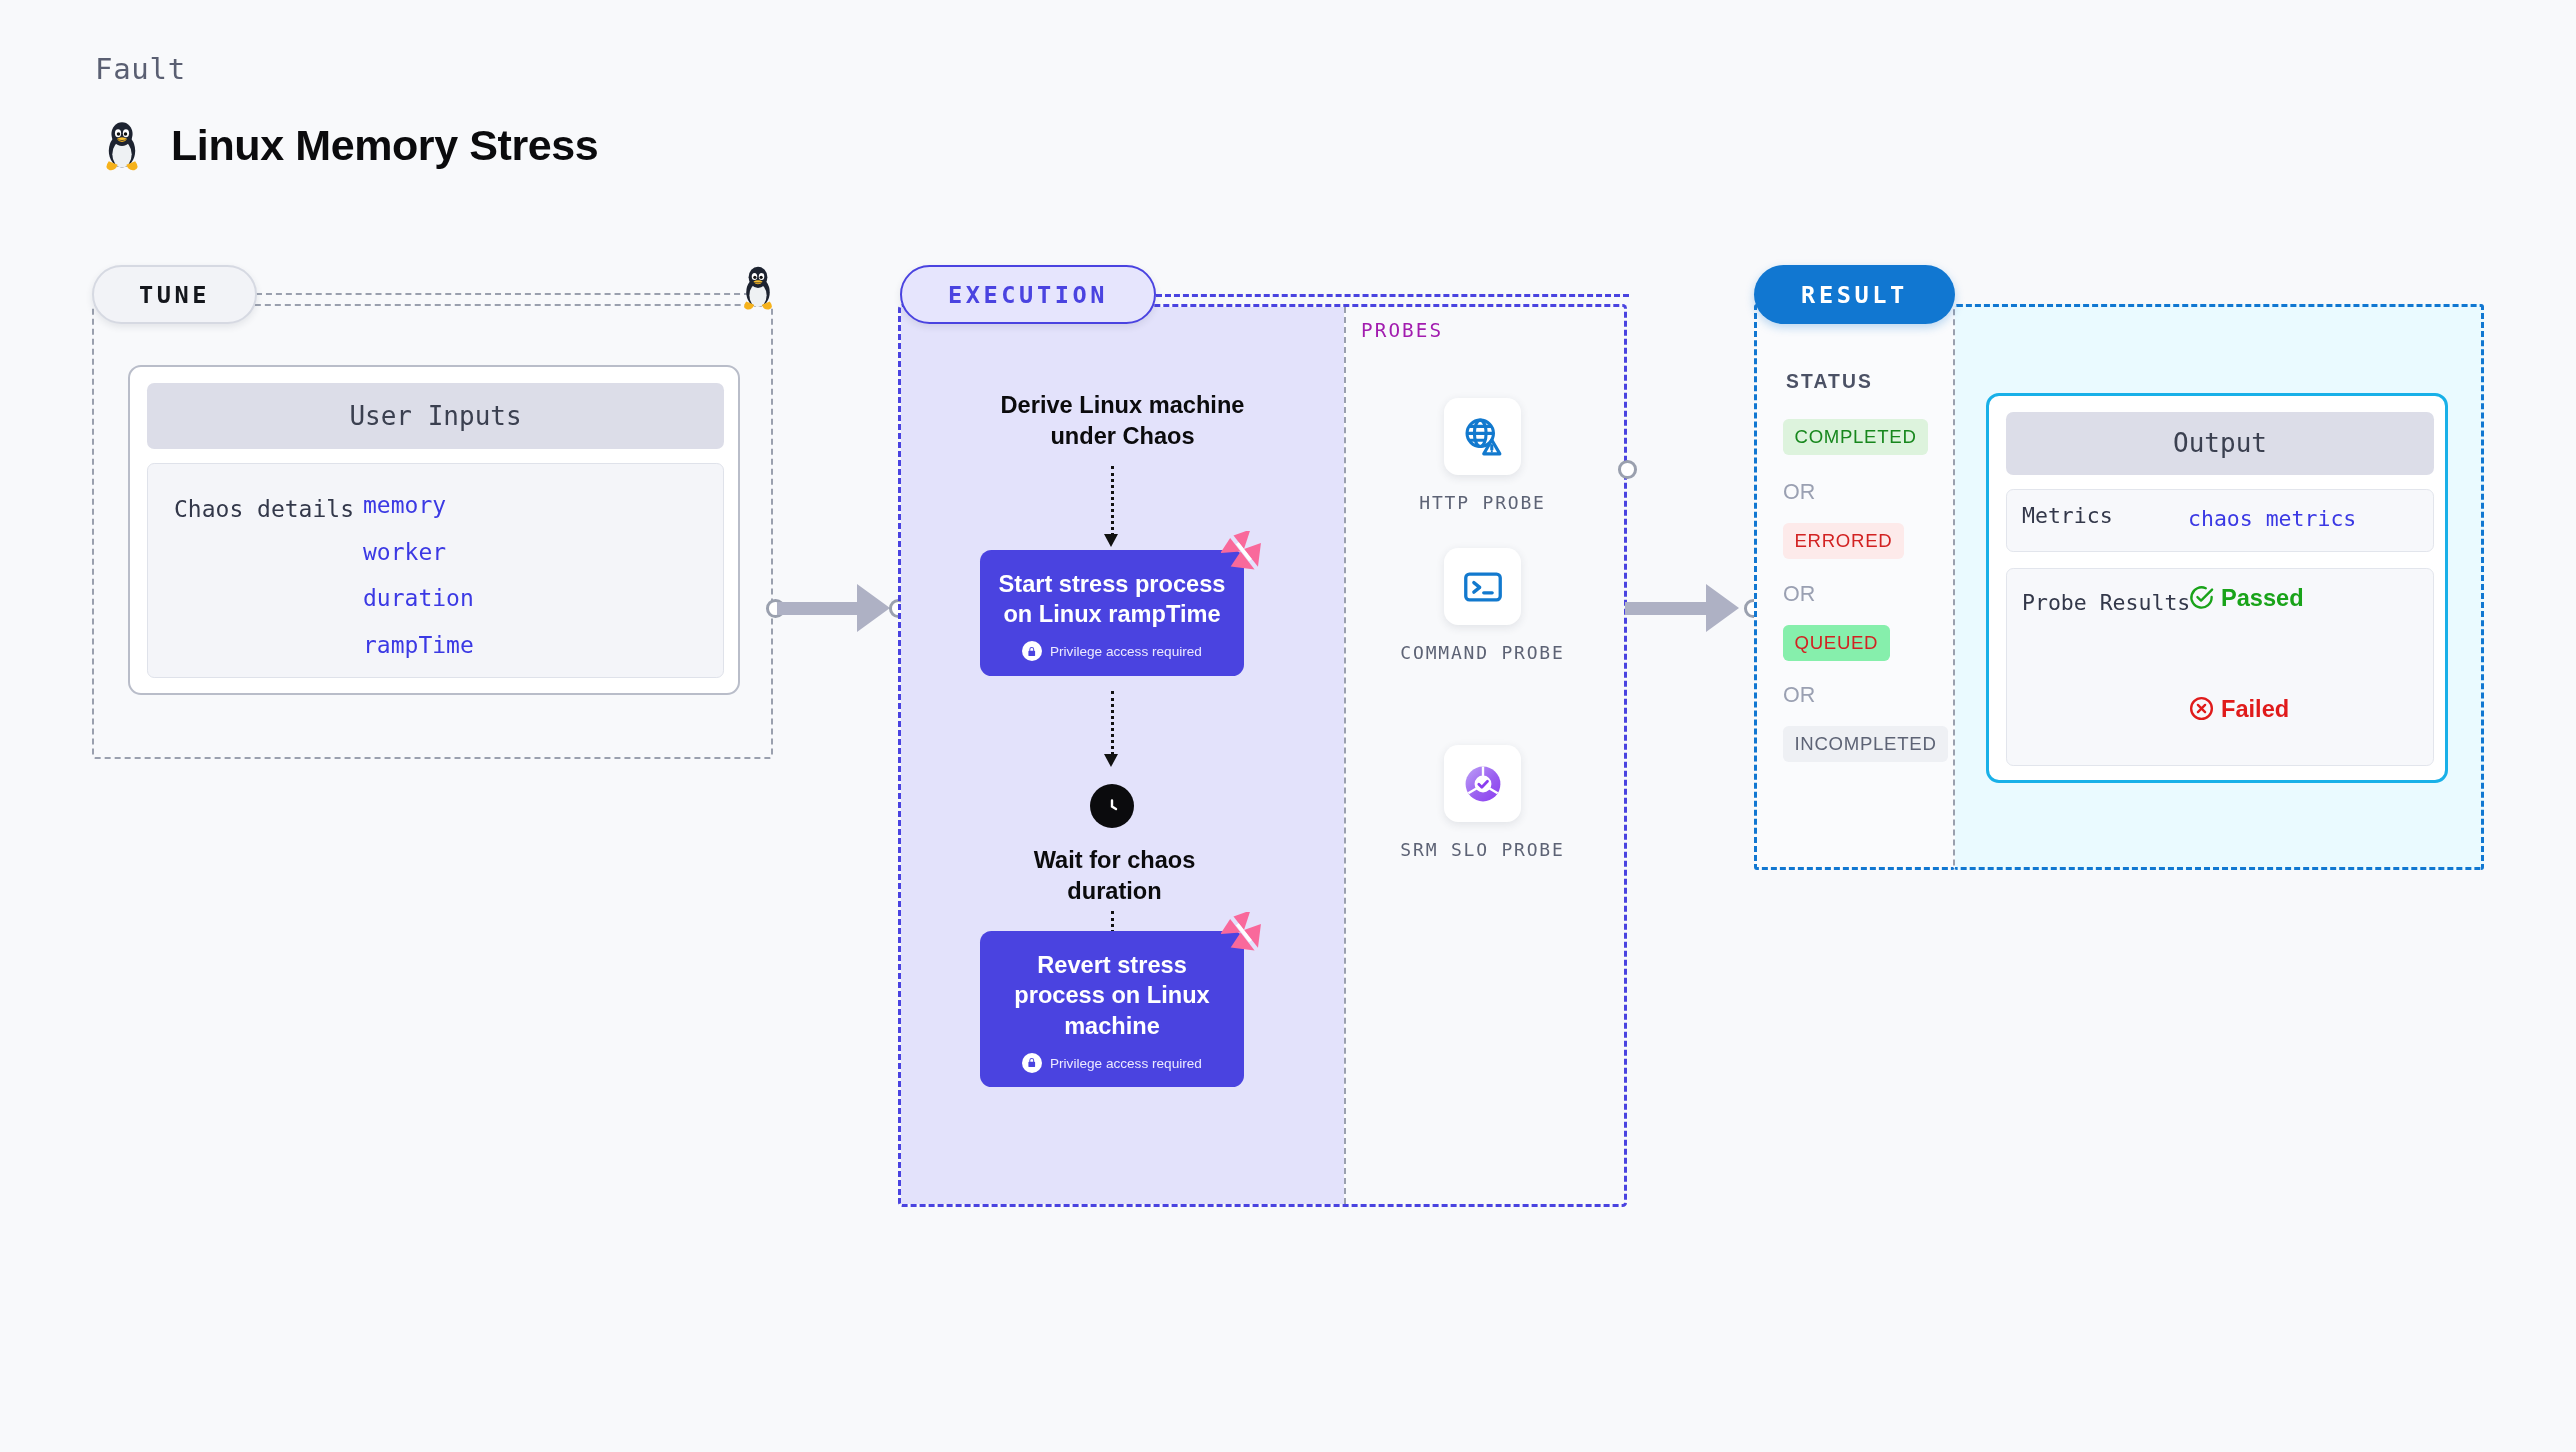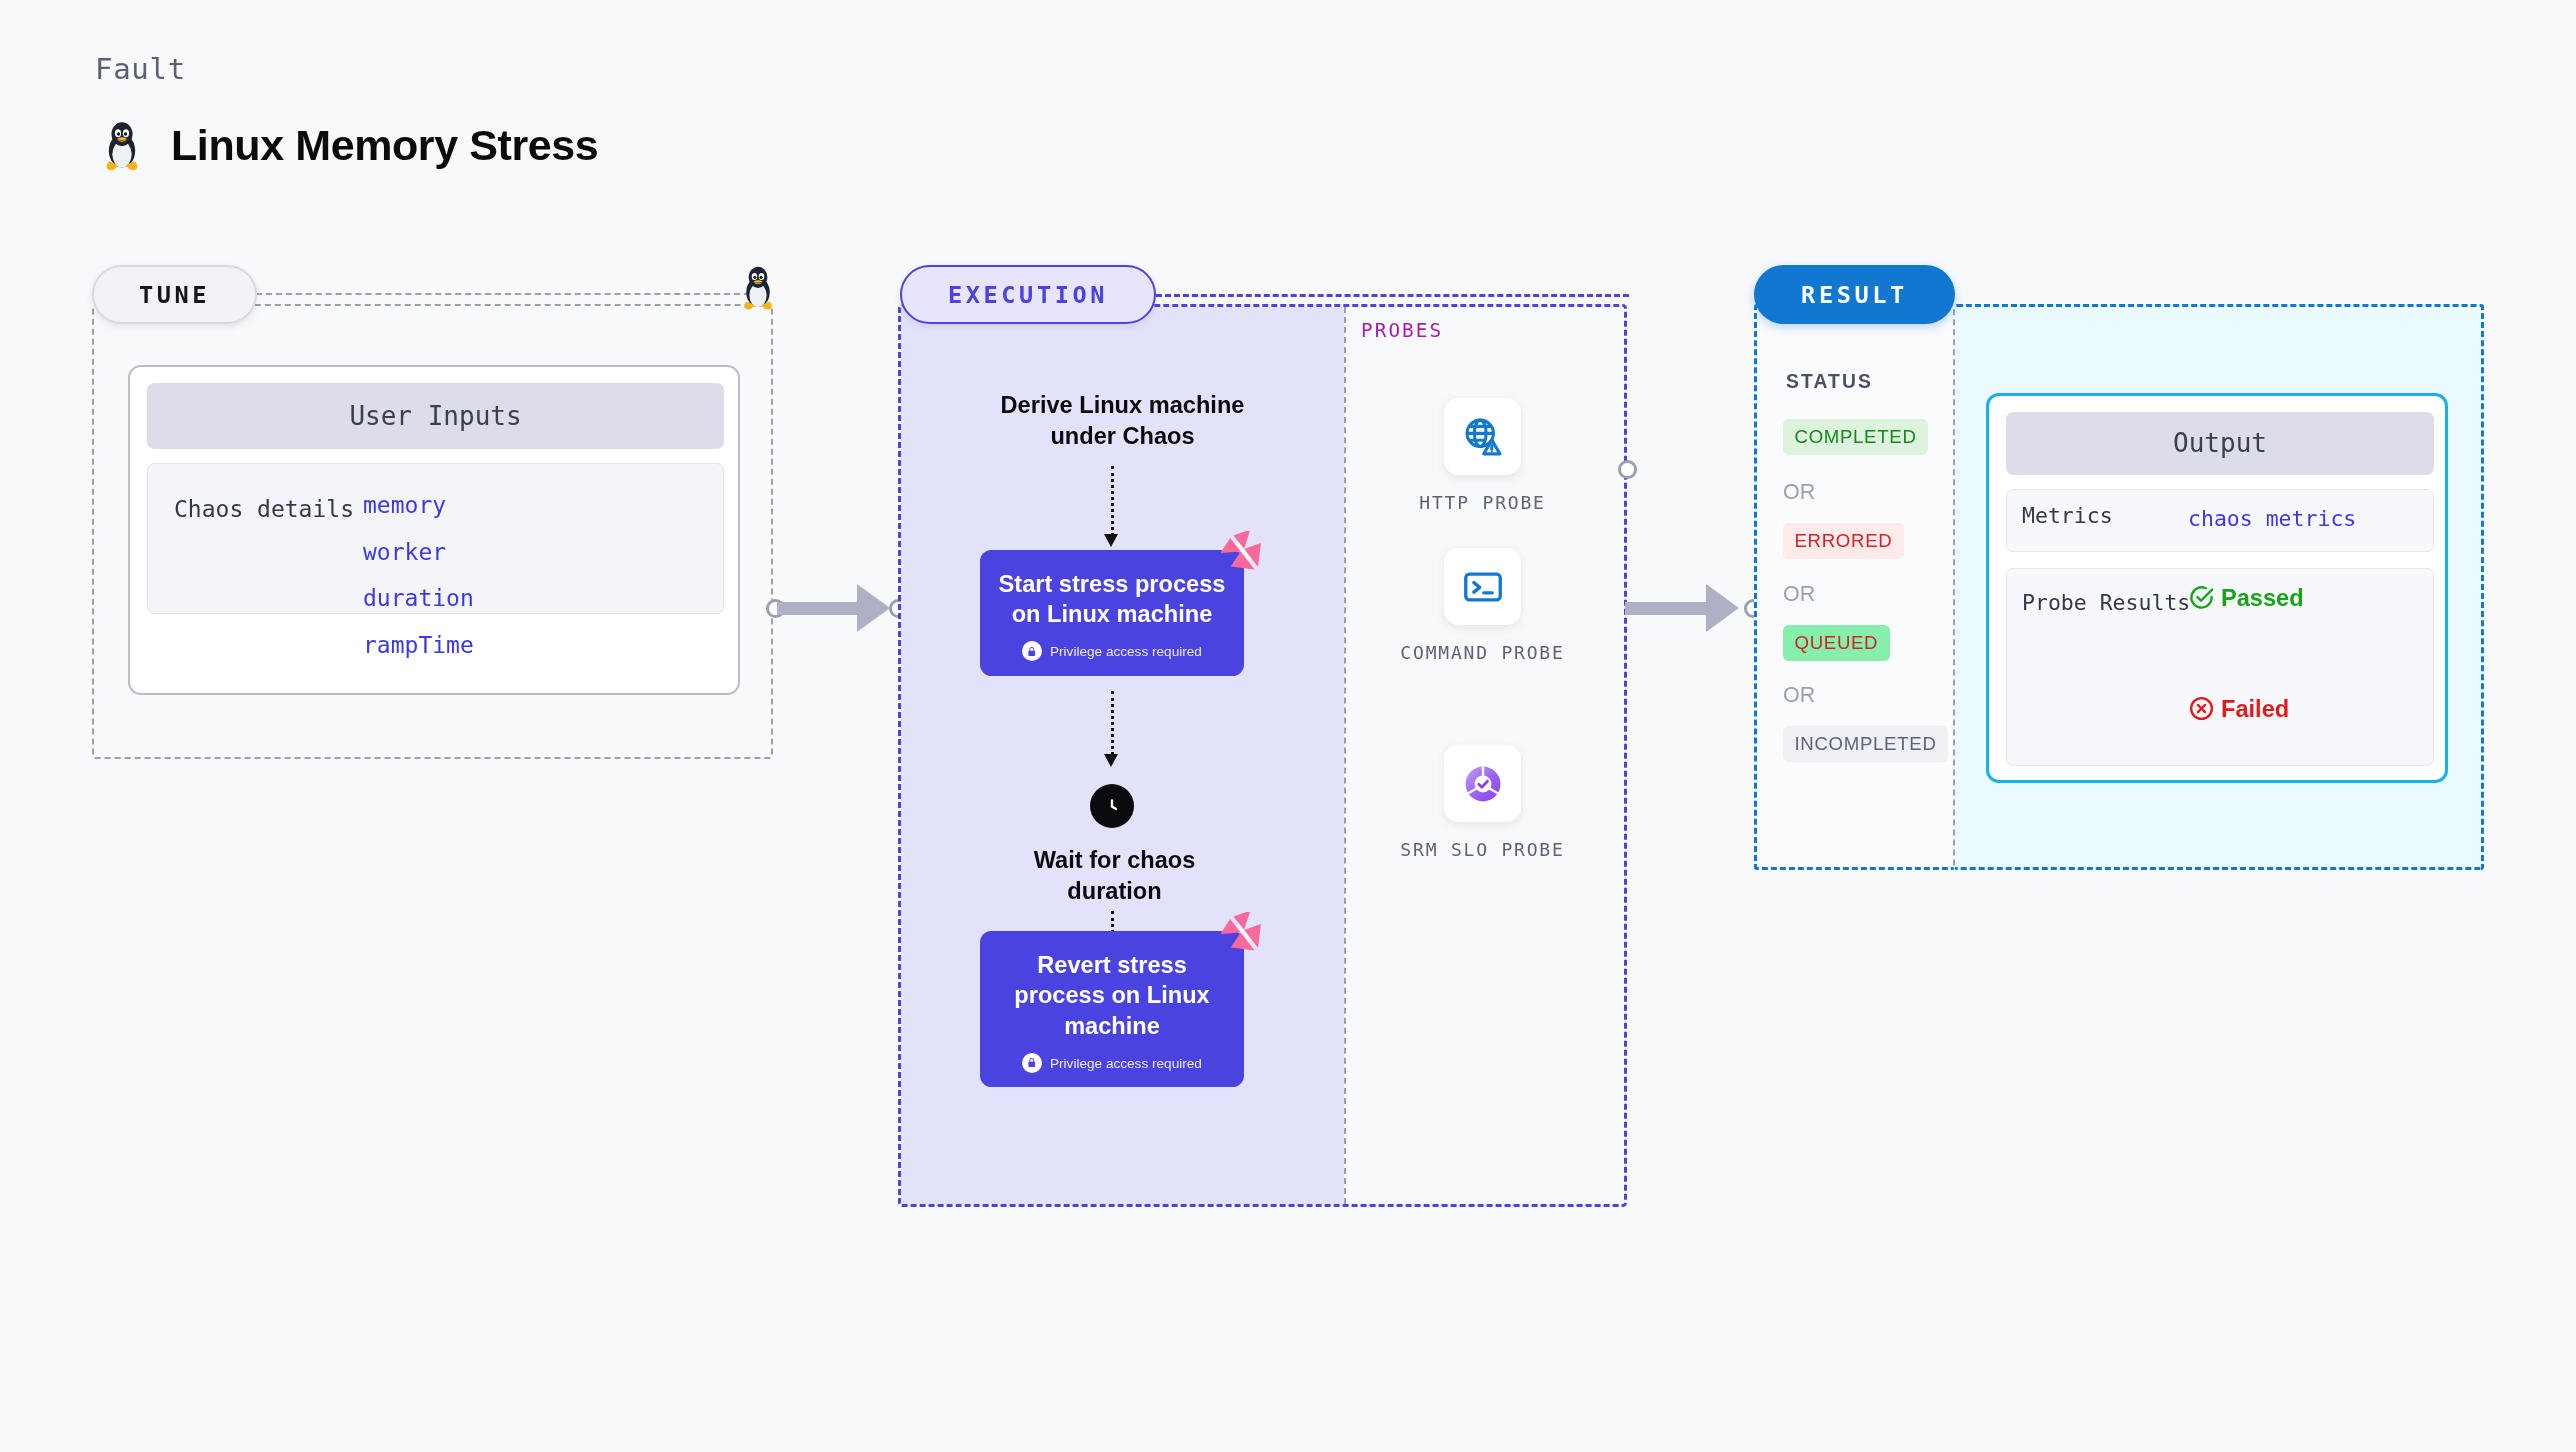--- a/index.html
+++ b/index.html
@@ -52,21 +52,21 @@
     position: absolute; left: 128px; top: 365px; width: 612px; height: 330px;
     background: #fff; border: 2.9px solid #b9bdc9; border-radius: 13px;
   }
   .card-head {
     position: absolute; left: 17px; top: 15.8px; width: 577px; height: 66px;
     background: #dcdde8; border-radius: 7.2px;
     display: flex; align-items: center; justify-content: center;
     font-family: "DejaVu Sans Mono", monospace; font-size: 26px; color: #3b4050;
   }
   .card-body {
-    position: absolute; left: 17px; top: 96px; width: 577px; height: 151px;
+    position: absolute; left: 17px; top: 96px; width: 577px; height: 215px;
     background: #f4f5f9; border: 1.4px solid #dfe2ea; border-radius: 7.2px;
   }
   .kv-label {
     position: absolute; left: 26px; top: 31.5px;
     font-family: "DejaVu Sans Mono", monospace; font-size: 23px; color: #33384a;
   }
   .kv-list { position: absolute; left: 215px; top: 30px; }
   .kv-item {
     font-family: "DejaVu Sans Mono", monospace; font-size: 23px;
     color: #3b39e4; margin-bottom: 23.6px; line-height: 1.0;
@@ -297,21 +297,21 @@
       <svg width="47" height="44" viewBox="0 0 66 62">
         <g transform="rotate(-38 33 31)">
           <path d="M6 10 L30 2 L30 26 Z" fill="#f9699b"></path>
           <path d="M36 2 L60 10 L36 26 Z" fill="#f9699b"></path>
           <path d="M6 34 L30 26 L30 58 Z" fill="#f9699b"></path>
           <path d="M36 26 L60 34 L36 58 Z" fill="#f9699b"></path>
           <rect x="31" y="14" width="5" height="30" fill="#fff"></rect>
         </g>
       </svg>
     </span>
-    <div class="nd-title">Start stress process on Linux machine</div>
+    <div class="nd-title">Start stress process on Linux rampTime</div>
     <div class="nd-sub">
       <span class="lock-badge">
         <svg width="11.5" height="11.5" viewBox="0 0 24 24" fill="#4a43e0">
           <path d="M12 2a5 5 0 0 0-5 5v3H6a1 1 0 0 0-1 1v9a1 1 0 0 0 1 1h12a1 1 0 0 0 1-1v-9a1 1 0 0 0-1-1h-1V7a5 5 0 0 0-5-5zm-3 8V7a3 3 0 0 1 6 0v3H9z"></path>
         </svg>
       </span>
       <span>Privilege access required</span>
     </div>
   </div>
 

